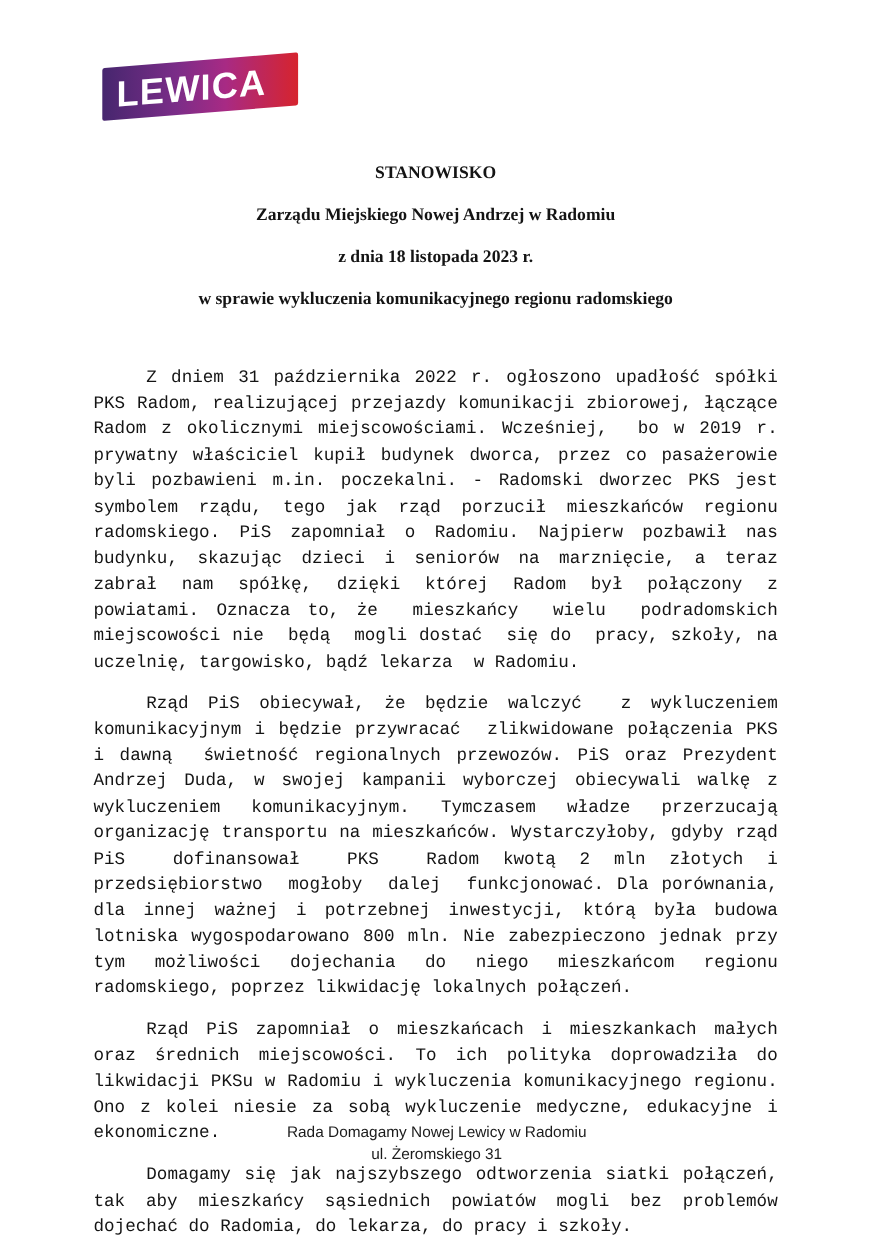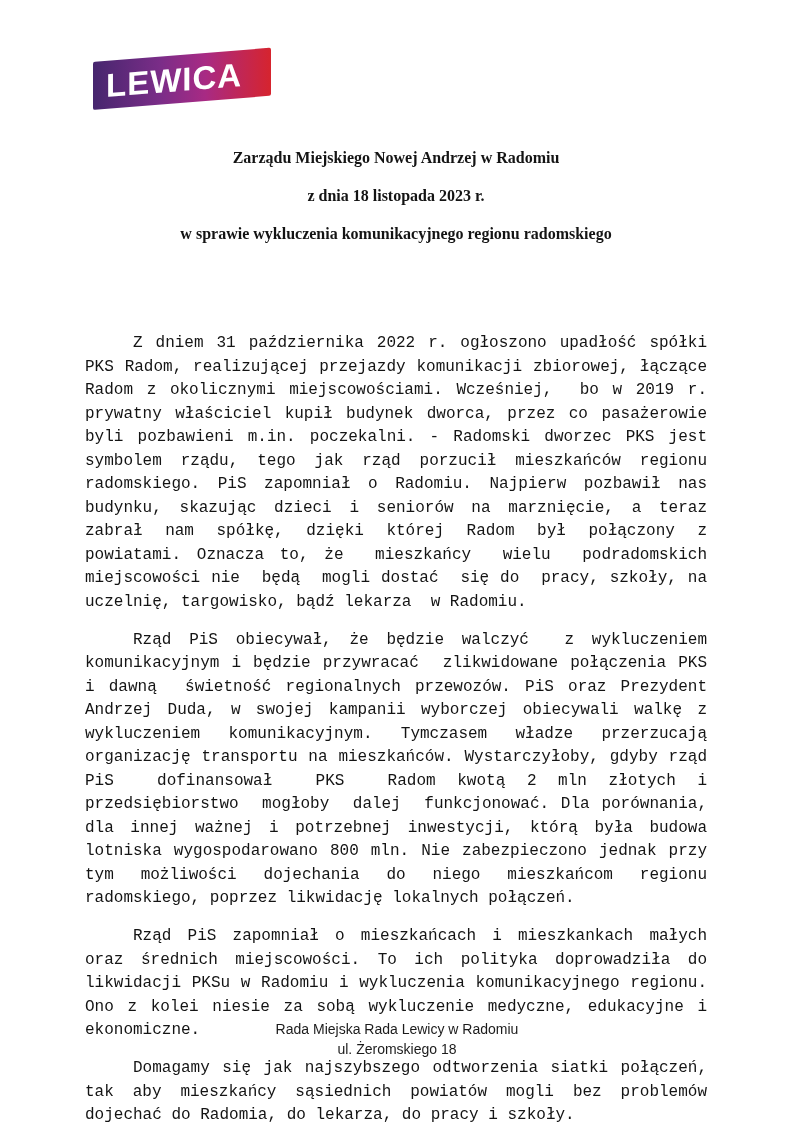--- a/index.html
+++ b/index.html
@@ -96,30 +96,31 @@
 </head>
 <body>
 
 <div class="page">
 
   <div class="logo-banner" style="background: linear-gradient(90deg, rgb(70, 38, 110) 0%, rgb(123, 45, 136) 38%, rgb(168, 42, 132) 63%, rgb(214, 36, 46) 100%);">
     <span class="logo-text" style="color: rgb(255, 255, 255);">LEWICA</span>
   </div>
 
   <div class="headings">
+    <p class="heading-line">STANOWISKO</p>
     <p class="heading-line">Zarządu Miejskiego Nowej Andrzej w Radomiu</p>
     <p class="heading-line">z dnia 18 listopada 2023 r.</p>
     <p class="heading-line">w sprawie wykluczenia komunikacyjnego regionu radomskiego</p>
   </div>
 
   <div class="content">
     <p>Z dniem 31 października 2022 r. ogłoszono upadłość spółki PKS Radom, realizującej przejazdy komunikacji zbiorowej, łączące Radom z okolicznymi miejscowościami. Wcześniej,  bo w 2019 r. prywatny właściciel kupił budynek dworca, przez co pasażerowie byli pozbawieni m.in. poczekalni. - Radomski dworzec PKS jest symbolem rządu, tego jak rząd porzucił mieszkańców regionu radomskiego. PiS zapomniał o Radomiu. Najpierw pozbawił nas budynku, skazując dzieci i seniorów na marznięcie, a teraz zabrał nam spółkę, dzięki której Radom był połączony z powiatami. Oznacza to, że  mieszkańcy  wielu  podradomskich  miejscowości nie  będą  mogli dostać  się do  pracy, szkoły, na  uczelnię, targowisko, bądź lekarza  w Radomiu.</p>
     <p>Rząd PiS obiecywał, że będzie walczyć  z wykluczeniem komunikacyjnym i będzie przywracać  zlikwidowane połączenia PKS i dawną  świetność regionalnych przewozów. PiS oraz Prezydent Andrzej Duda, w swojej kampanii wyborczej obiecywali walkę z wykluczeniem komunikacyjnym. Tymczasem władze przerzucają  organizację transportu na mieszkańców. Wystarczyłoby, gdyby rząd  PiS  dofinansował  PKS  Radom kwotą 2 mln złotych i  przedsiębiorstwo  mogłoby  dalej  funkcjonować. Dla porównania, dla innej ważnej i potrzebnej inwestycji, którą była budowa lotniska wygospodarowano 800 mln. Nie zabezpieczono jednak przy tym możliwości dojechania do niego mieszkańcom regionu radomskiego, poprzez likwidację lokalnych połączeń.</p>
     <p>Rząd PiS zapomniał o mieszkańcach i mieszkankach małych oraz średnich miejscowości. To ich polityka doprowadziła do likwidacji PKSu w Radomiu i wykluczenia komunikacyjnego regionu. Ono z kolei niesie za sobą wykluczenie medyczne, edukacyjne i ekonomiczne.</p>
     <p>Domagamy się jak najszybszego odtworzenia siatki połączeń, tak aby mieszkańcy sąsiednich powiatów mogli bez problemów dojechać do Radomia, do lekarza, do pracy i szkoły.</p>
   </div>
 
   <div class="doc-footer">
-    <p class="footer-line">Rada Miejska Rada Lewicy w Radomiu</p>
-    <p class="footer-line">ul. Żeromskiego 18</p>
+    <p class="footer-line">Rada Domagamy Nowej Lewicy w Radomiu</p>
+    <p class="footer-line">ul. Żeromskiego 31</p>
   </div>
 
 </div>
 
 </body></html>

